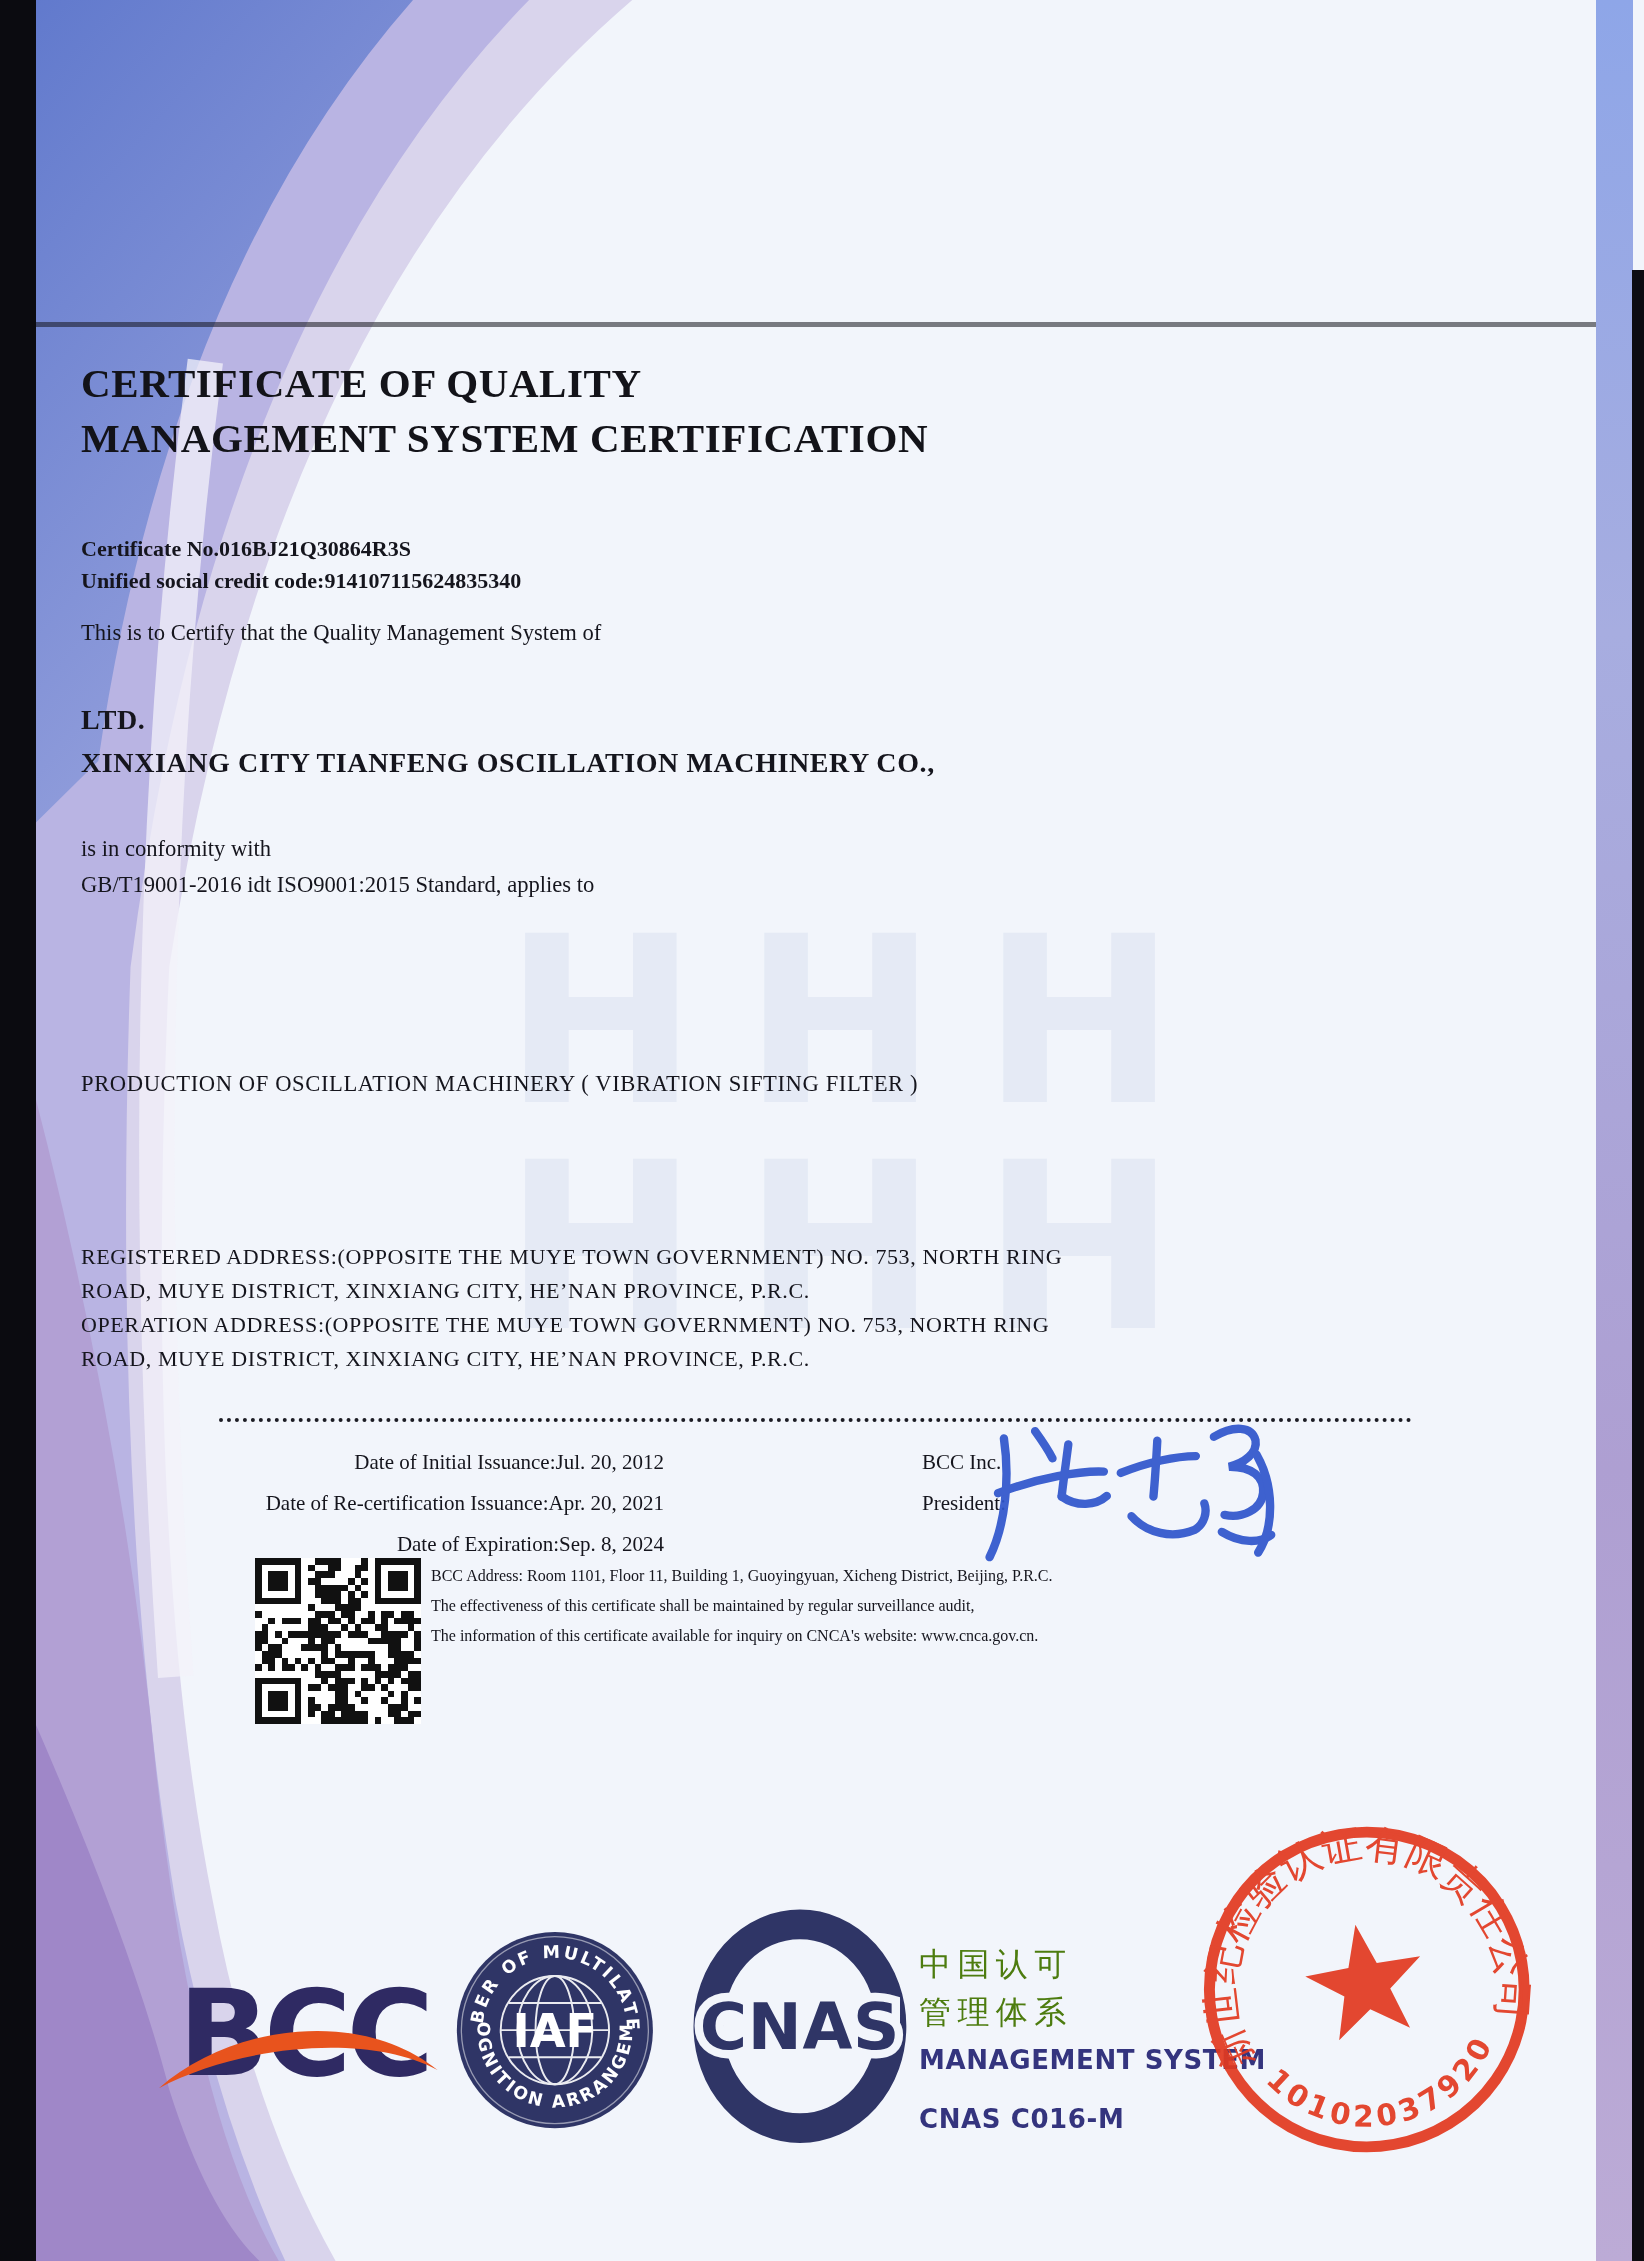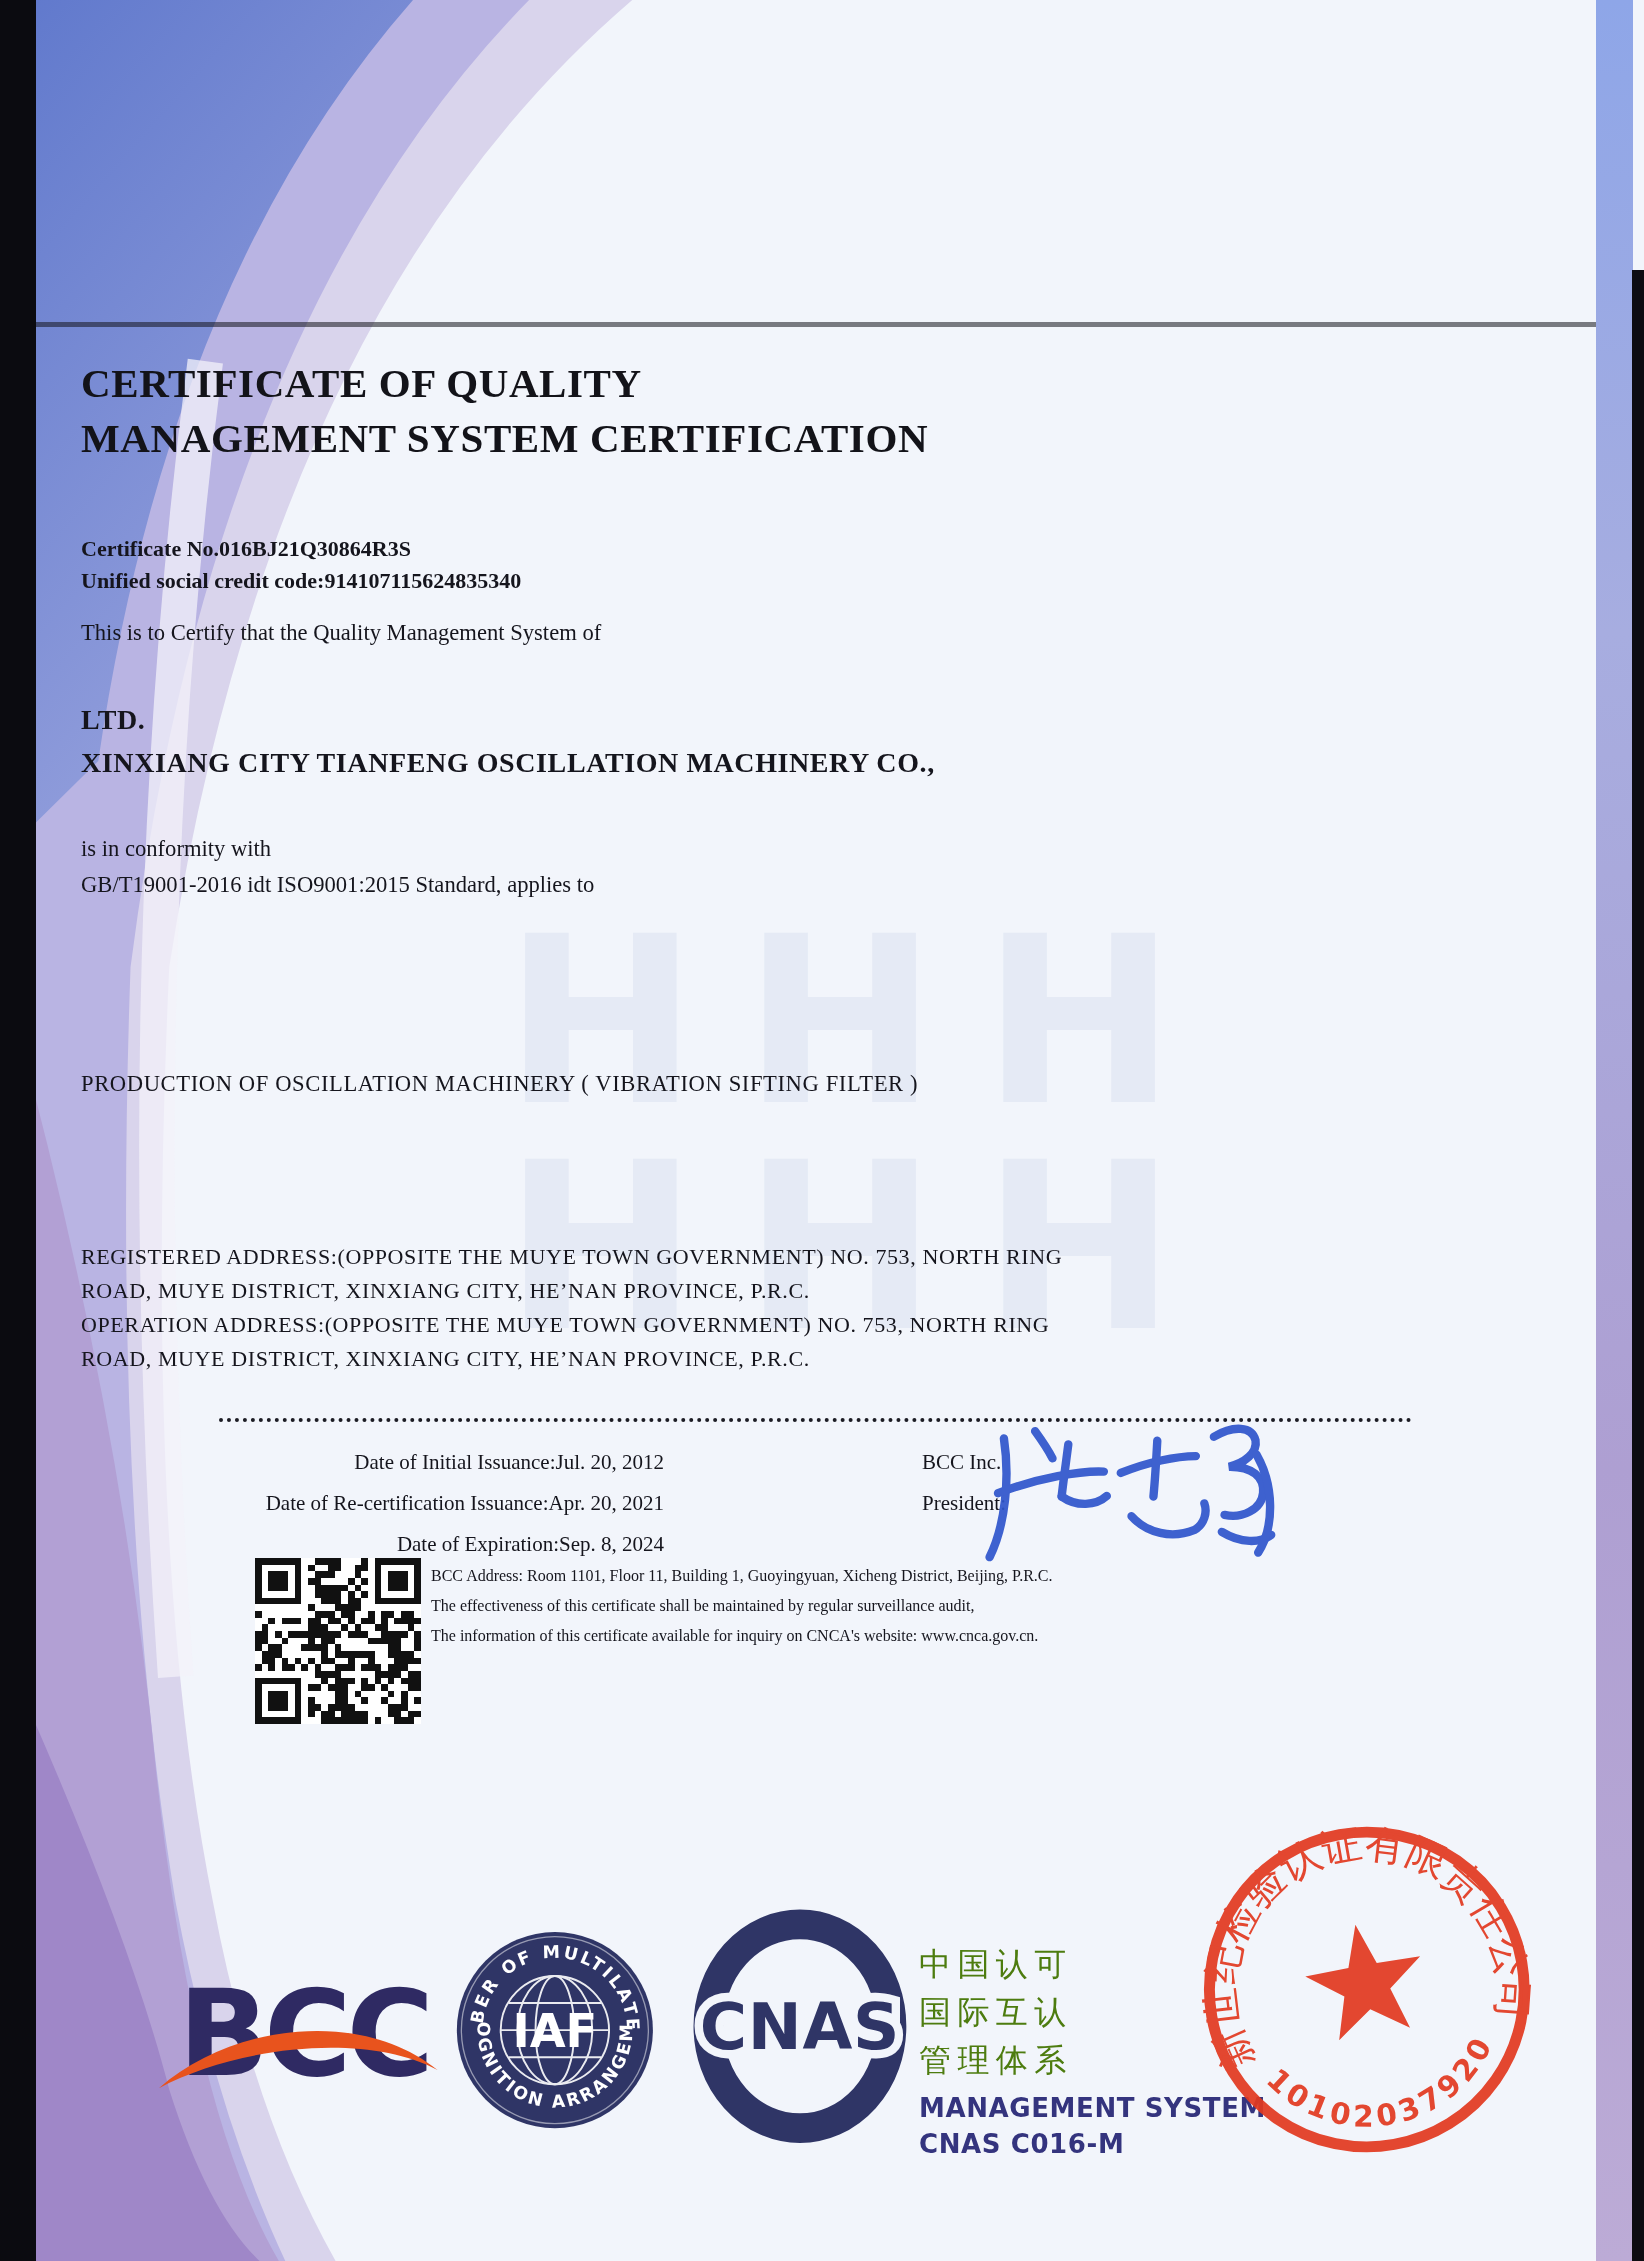--- a/index.html
+++ b/index.html
@@ -27,21 +27,21 @@
   #scan-line{top:322px;left:36px;right:0;height:5.2px;background:#14141c;opacity:.55;}
   #edge-left{left:0;top:0;width:36px;height:2261px;background:#0b0b10;}
   #edge-right-grad{left:1596px;top:0;width:37px;height:2261px;
       background:linear-gradient(180deg,#8ea6e8 0%,#a7ade0 28%,#ae9fd2 65%,#bcabd6 100%);}
   #edge-right-black{left:1632px;top:270px;width:12.3px;height:1992px;background:#0c0c12;}
   #qr-svg{left:255px;top:1558px;background:#ffffff;shape-rendering:crispEdges;}
   #cnas-text{left:919px;top:1940px;width:361px;}
   .cnas-cn{font-family:"Liberation Sans",sans-serif;font-size:32px;line-height:48px;
            letter-spacing:6.4px;color:#4d7c0f;}
   .cnas-en{font-family:"DejaVu Sans",sans-serif;font-weight:bold;font-size:26px;line-height:36px;
-           color:#34347e;letter-spacing:0.6px;}
+           color:#34347e;letter-spacing:0.6px;margin-top:23px;}
   #cnas-en1{margin-top:6px;}
 </style>
 </head>
 <body>
 
 <div id="page">
 
   <svg id="bg-svg" class="abs" width="1645" height="2261" viewBox="0 0 2550 3506">
     <defs>
       <linearGradient id="gBlue" x1="0" y1="0" x2="0.55" y2="1">
@@ -352,21 +352,20 @@
       <rect x="18" y="0" width="7" height="7" fill="#111"></rect>
       <rect x="19" y="1" width="5" height="5" fill="#fff"></rect>
       <rect x="20" y="2" width="3" height="3" fill="#111"></rect>
       <rect x="0" y="18" width="7" height="7" fill="#111"></rect>
       <rect x="1" y="19" width="5" height="5" fill="#fff"></rect>
       <rect x="2" y="20" width="3" height="3" fill="#111"></rect>
     </svg>
 
   <div class="abs" id="cnas-text">
     <div class="cnas-cn">中国认可</div>
-    <div class="cnas-cn">国际互认</div>
     <div class="cnas-cn">管理体系</div>
     <div class="cnas-en" id="cnas-en1">MANAGEMENT SYSTEM</div>
     <div class="cnas-en">CNAS C016-M</div>
   </div>
 
   <svg id="fg-svg" class="abs" width="1645" height="2261" viewBox="0 0 2550 3506">
     <defs>
       <path id="iaf-top-arc" d="M 748 3148 A 112 112 0 1 1 972 3148" fill="none"></path>
       <path id="iaf-bottom-arc" d="M 740 3148 A 120 120 0 1 0 980 3148" fill="none"></path>
       <path id="seal-top-arc" d="M 1926 3155 A 205 205 0 1 1 2312 3155" fill="none"></path>

